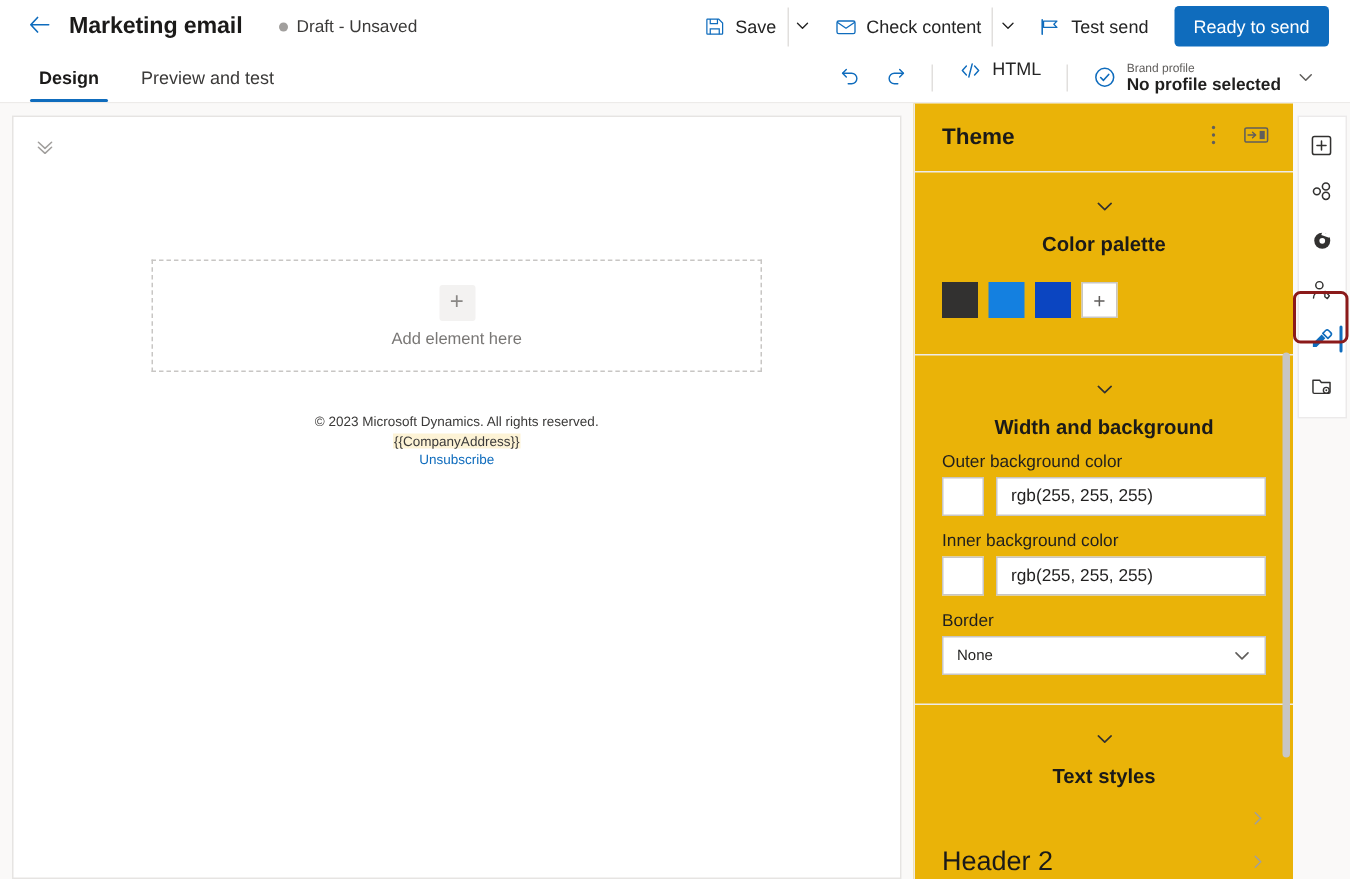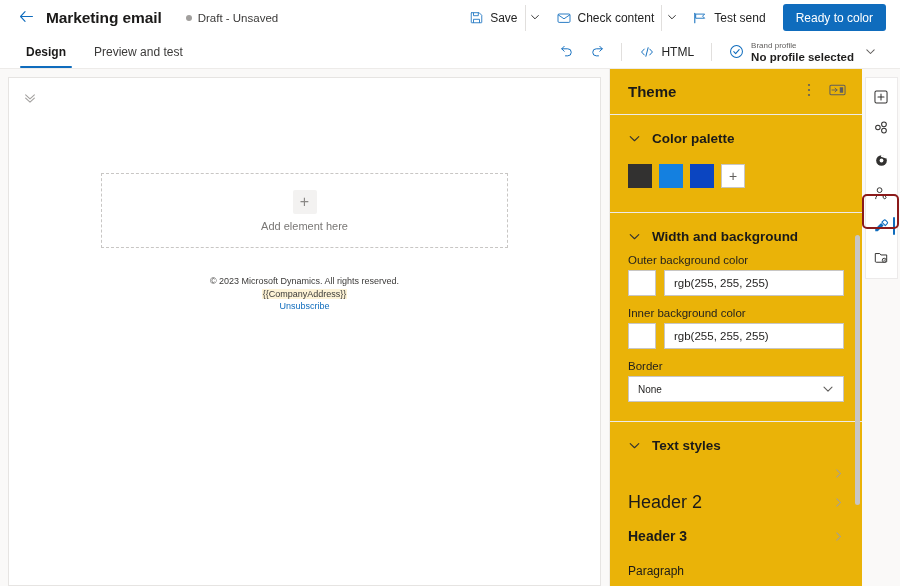--- a/index.html
+++ b/index.html
@@ -121,21 +121,21 @@
     gap: 2px;
   }
   .icon-btn {
     width: 28px; height: 26px;
     display: flex; align-items: center; justify-content: center;
     cursor: pointer; color: #0f6cbd;
     border-radius: 3px;
   }
   .vsep { width: 1px; height: 18px; background: #e1dfdd; margin: 0 8px; }
   .html-btn {
-    display: flex; align-items: center; gap: 6px;
+    display: flex; align-items: flex-start; gap: 6px;
     height: 26px; padding: 0 7px;
     font-size: 12px; color: #242424; cursor: pointer;
     border-radius: 3px;
   }
   .brand-btn {
     display: flex; align-items: center; gap: 6px;
     height: 30px; padding: 0 6px;
     cursor: pointer; border-radius: 3px;
   }
   .brand-label { font-size: 8px; color: #605e5c; line-height: 10px; }
@@ -241,20 +241,21 @@
     flex: 1;
     overflow: hidden;
     padding: 0 0 0 0;
     position: relative;
   }
   .section-head {
     display: flex; align-items: center;
     gap: 11px;
     padding: 16px 18px 10px 18px;
     cursor: pointer;
+    flex-direction: column;
   }
   .section-head .chev { color: #323130; display: flex; }
   .section-title { font-size: 13.5px; font-weight: 600; color: #1b1a19; }
   .divider { height: 1px; background: #edebe9; margin: 8px 0 0 0; }
 
   .swatches { display: flex; gap: 7px; padding: 8px 18px 16px 18px; }
   .swatch { width: 24px; height: 24px; cursor: pointer; }
   .swatch-add {
     width: 24px; height: 24px;
     border: 1px solid #c8c6c4;
@@ -409,21 +410,21 @@
     <div class="cmd">
       <span class="ico">
         <svg width="16" height="16" viewBox="0 0 20 20" fill="none">
           <path d="M3.5 4v12" stroke="#0f6cbd" stroke-width="1.3" stroke-linecap="round"></path>
           <path d="M4.6 5.1h11.2l-2.6 2.6 2.6 2.6H4.6z" stroke="#0f6cbd" stroke-width="1.1" stroke-linejoin="round"></path>
         </svg>
       </span>
       <span>Test send</span>
     </div>
 
-    <div class="primary-btn">Ready to color</div>
+    <div class="primary-btn">Ready to send</div>
   </div>
 </div>
 
 <div class="tabbar">
   <div class="tab active">Design</div>
   <div class="tab">Preview and test</div>
 
   <div class="tabbar-right">
     <div class="icon-btn">
       <span>

